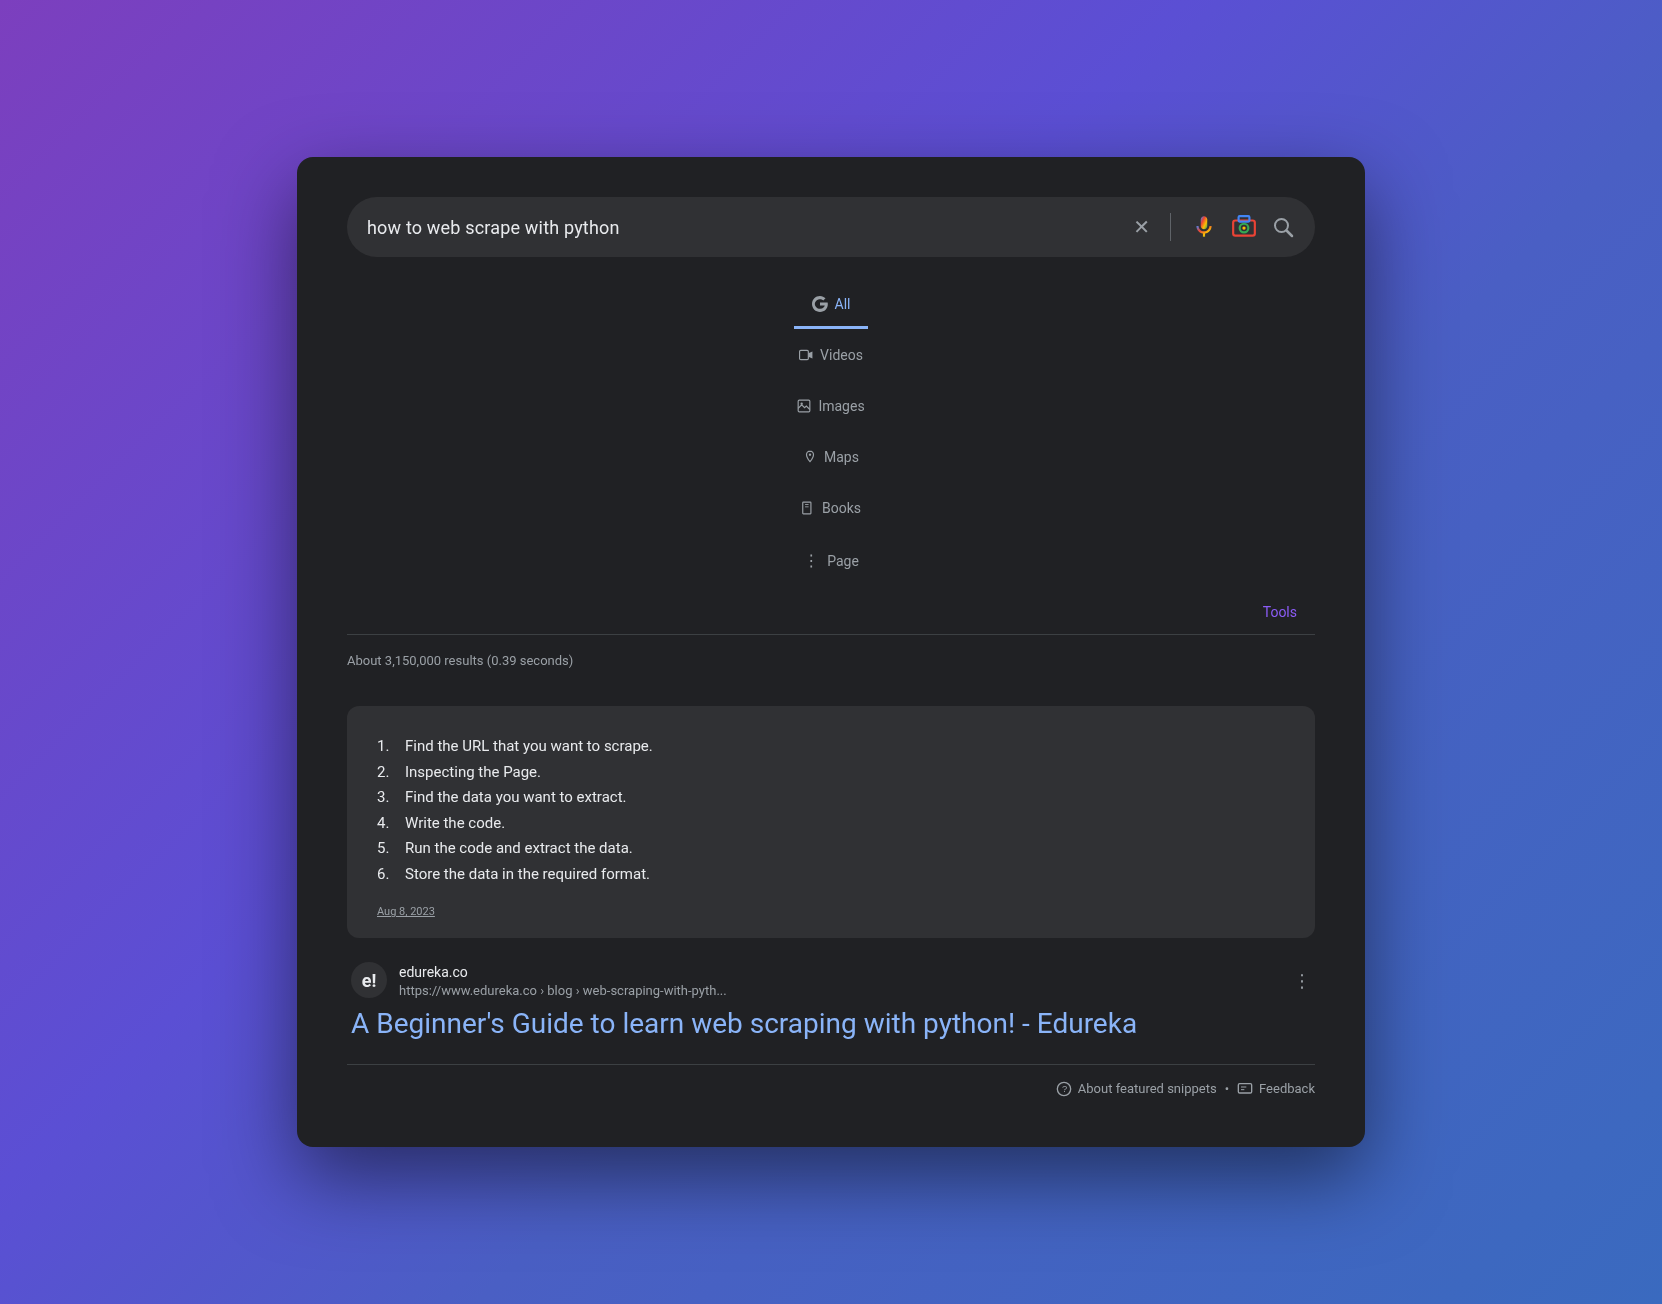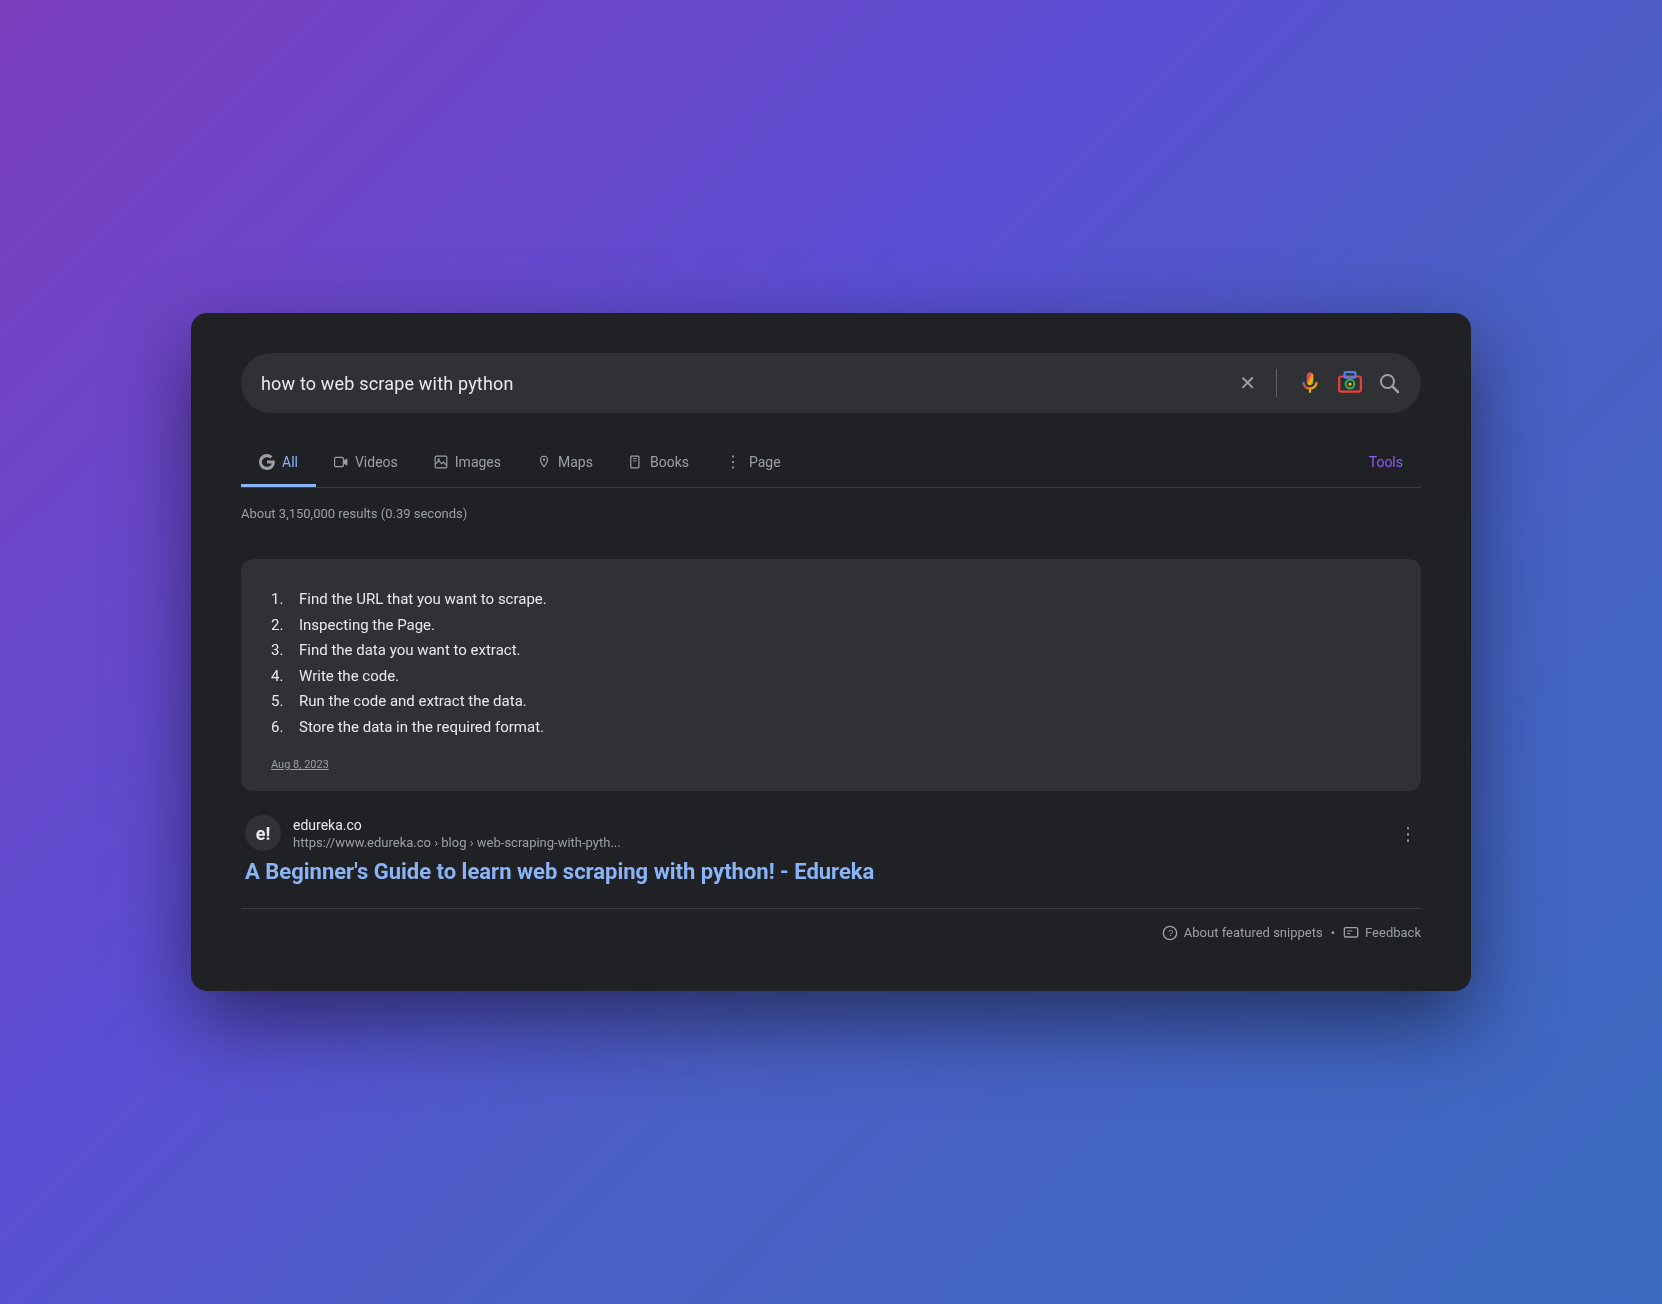--- a/index.html
+++ b/index.html
@@ -8,21 +8,21 @@
       width: 1662px;
       height: 1304px;
       background: linear-gradient(135deg, #7c3fbe 0%, #5b4fd4 40%, #4a5fc4 60%, #3a6abf 100%);
       display: flex;
       align-items: center;
       justify-content: center;
       font-family: -apple-system, BlinkMacSystemFont, 'Segoe UI', Roboto, Arial, sans-serif;
     }
 
     .browser-window {
-      width: 1280px;
+      width: 1068px;
       background: #202124;
       border-radius: 16px;
       overflow: hidden;
       box-shadow: 0 30px 80px rgba(0,0,0,0.5);
       padding: 40px 50px 50px 50px;
     }
 
     
     .search-bar-container {
       display: flex;
@@ -73,21 +73,22 @@
       height: 26px;
     }
 
     
     .nav-tabs {
       display: flex;
       align-items: center;
       border-bottom: 1px solid #3c4043;
       margin-bottom: 18px;
       padding-bottom: 0;
-      gap: 0;
+      gap: 8px;
+      flex-direction: column;
     }
 
     .nav-tab {
       display: flex;
       align-items: center;
       gap: 7px;
       padding: 10px 18px 14px 18px;
       color: #9aa0a6;
       font-size: 14px;
       cursor: pointer;
@@ -200,22 +201,22 @@
     }
 
     .source-more-icon {
       color: #9aa0a6;
       font-size: 18px;
       cursor: pointer;
     }
 
     .result-title {
       color: #8ab4f8;
-      font-size: 22px;
-      font-weight: 700;
+      font-size: 28px;
+      font-weight: 400;
       line-height: 1.4;
       cursor: pointer;
       text-decoration: none;
     }
 
     
     .bottom-bar {
       border-top: 1px solid #3c4043;
       padding-top: 16px;
       display: flex;

